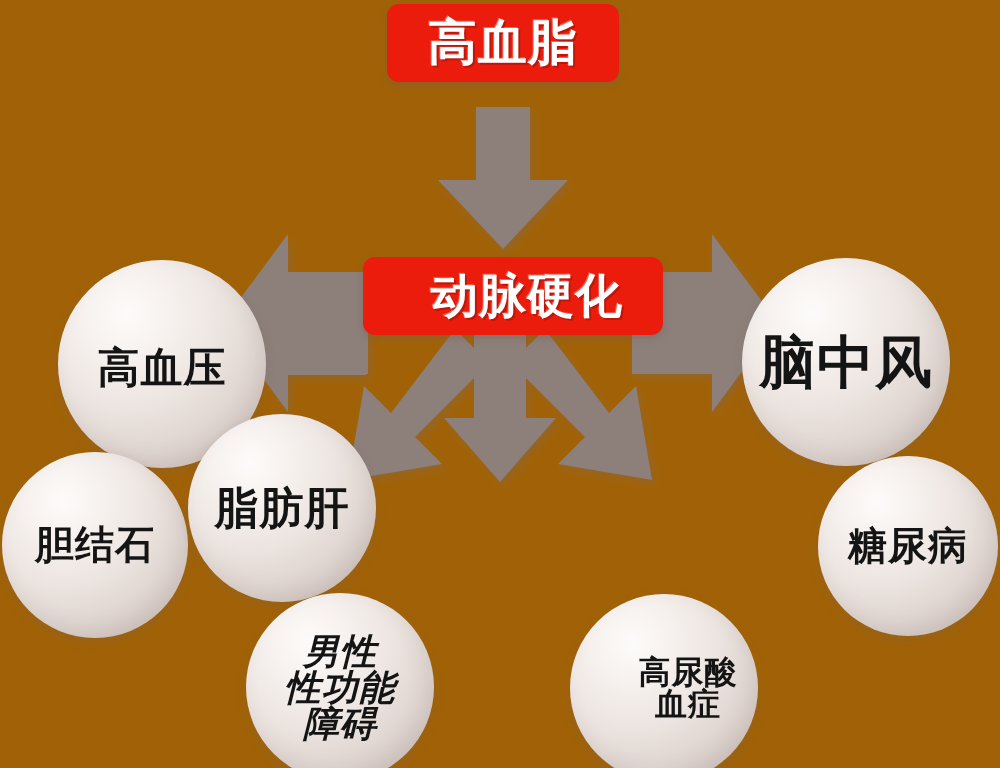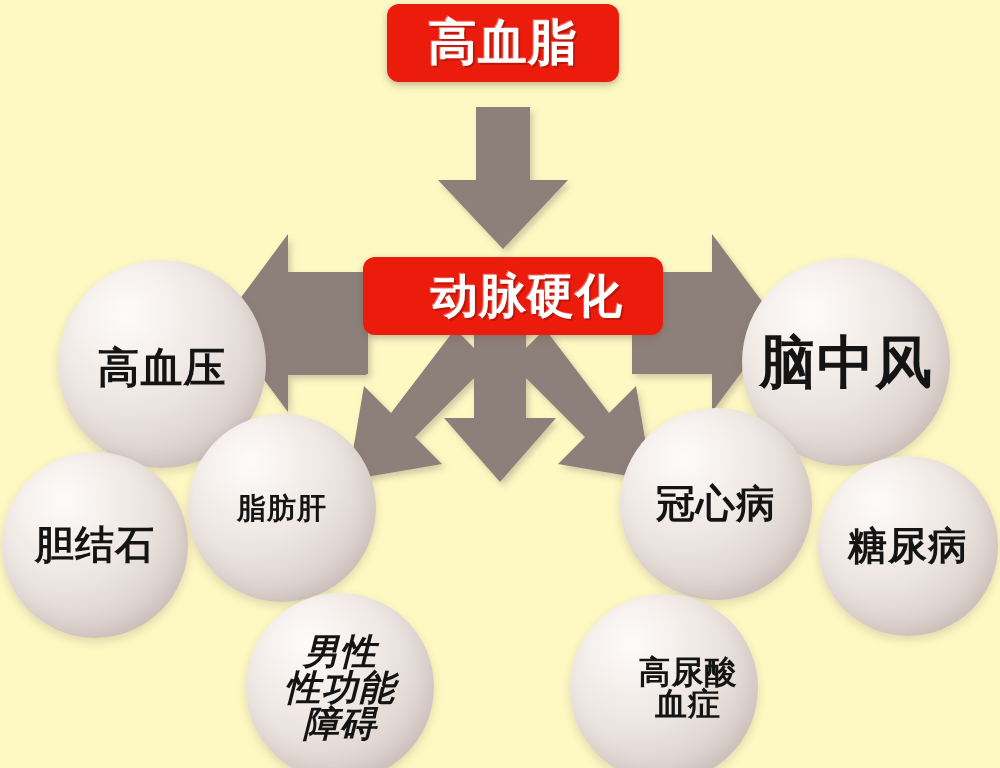--- a/index.html
+++ b/index.html
@@ -7,21 +7,21 @@
     padding: 0;
     background: #ffffff;
   }
   body {
     font-family: "DejaVu Sans", "Liberation Sans", sans-serif;
   }
   #canvas {
     position: relative;
     width: 1000px;
     height: 768px;
-    background: #fef9c3;
+    background: #a16207;
     overflow: hidden;
   }
 
   
   .redbox {
     position: absolute;
     background: #ec1c0d;
     border-radius: 12px;
     display: flex;
     align-items: center;
@@ -101,21 +101,21 @@
   #s-hypertension { left: 58px;  top: 260px; width: 208px; height: 208px; z-index: 31; }
   #s-hypertension .sphere-text { font-size: 42px; margin-top: 8px; }
 
   #s-stroke       { left: 742px; top: 258px; width: 208px; height: 208px; z-index: 31; }
   #s-stroke .sphere-text { font-size: 57px; }
 
   #s-gallstone    { left: 2px;   top: 452px; width: 186px; height: 186px; z-index: 32; }
   #s-gallstone .sphere-text { font-size: 39px; }
 
   #s-fattyliver   { left: 188px; top: 414px; width: 188px; height: 188px; z-index: 33; }
-  #s-fattyliver .sphere-text { font-size: 29px; }
+  #s-fattyliver .sphere-text { font-size: 44px; }
 
   #s-dementia     { left: 424px; top: 443px; width: 182px; height: 182px; z-index: 33; }
   #s-dementia .sphere-text { font-size: 39px; }
 
   #s-chd          { left: 620px; top: 408px; width: 192px; height: 192px; z-index: 33; }
   #s-chd .sphere-text { font-size: 39px; }
 
   #s-diabetes     { left: 818px; top: 456px; width: 180px; height: 180px; z-index: 32; }
   #s-diabetes .sphere-text { font-size: 39px; }
 
@@ -173,23 +173,20 @@
 
   <div class="sphere" id="s-gallstone">
     <span class="sphere-text">胆结石</span>
   </div>
 
   <div class="sphere" id="s-fattyliver">
     <span class="sphere-text">脂肪肝</span>
   </div>
 
 
-  <div class="sphere" id="s-chd">
-    <span class="sphere-text">冠心病</span>
-  </div>
 
   <div class="sphere" id="s-diabetes">
     <span class="sphere-text">糖尿病</span>
   </div>
 
   <div class="sphere" id="s-ed">
     <span class="sphere-text">男性
 性功能
 障碍</span>
   </div>

